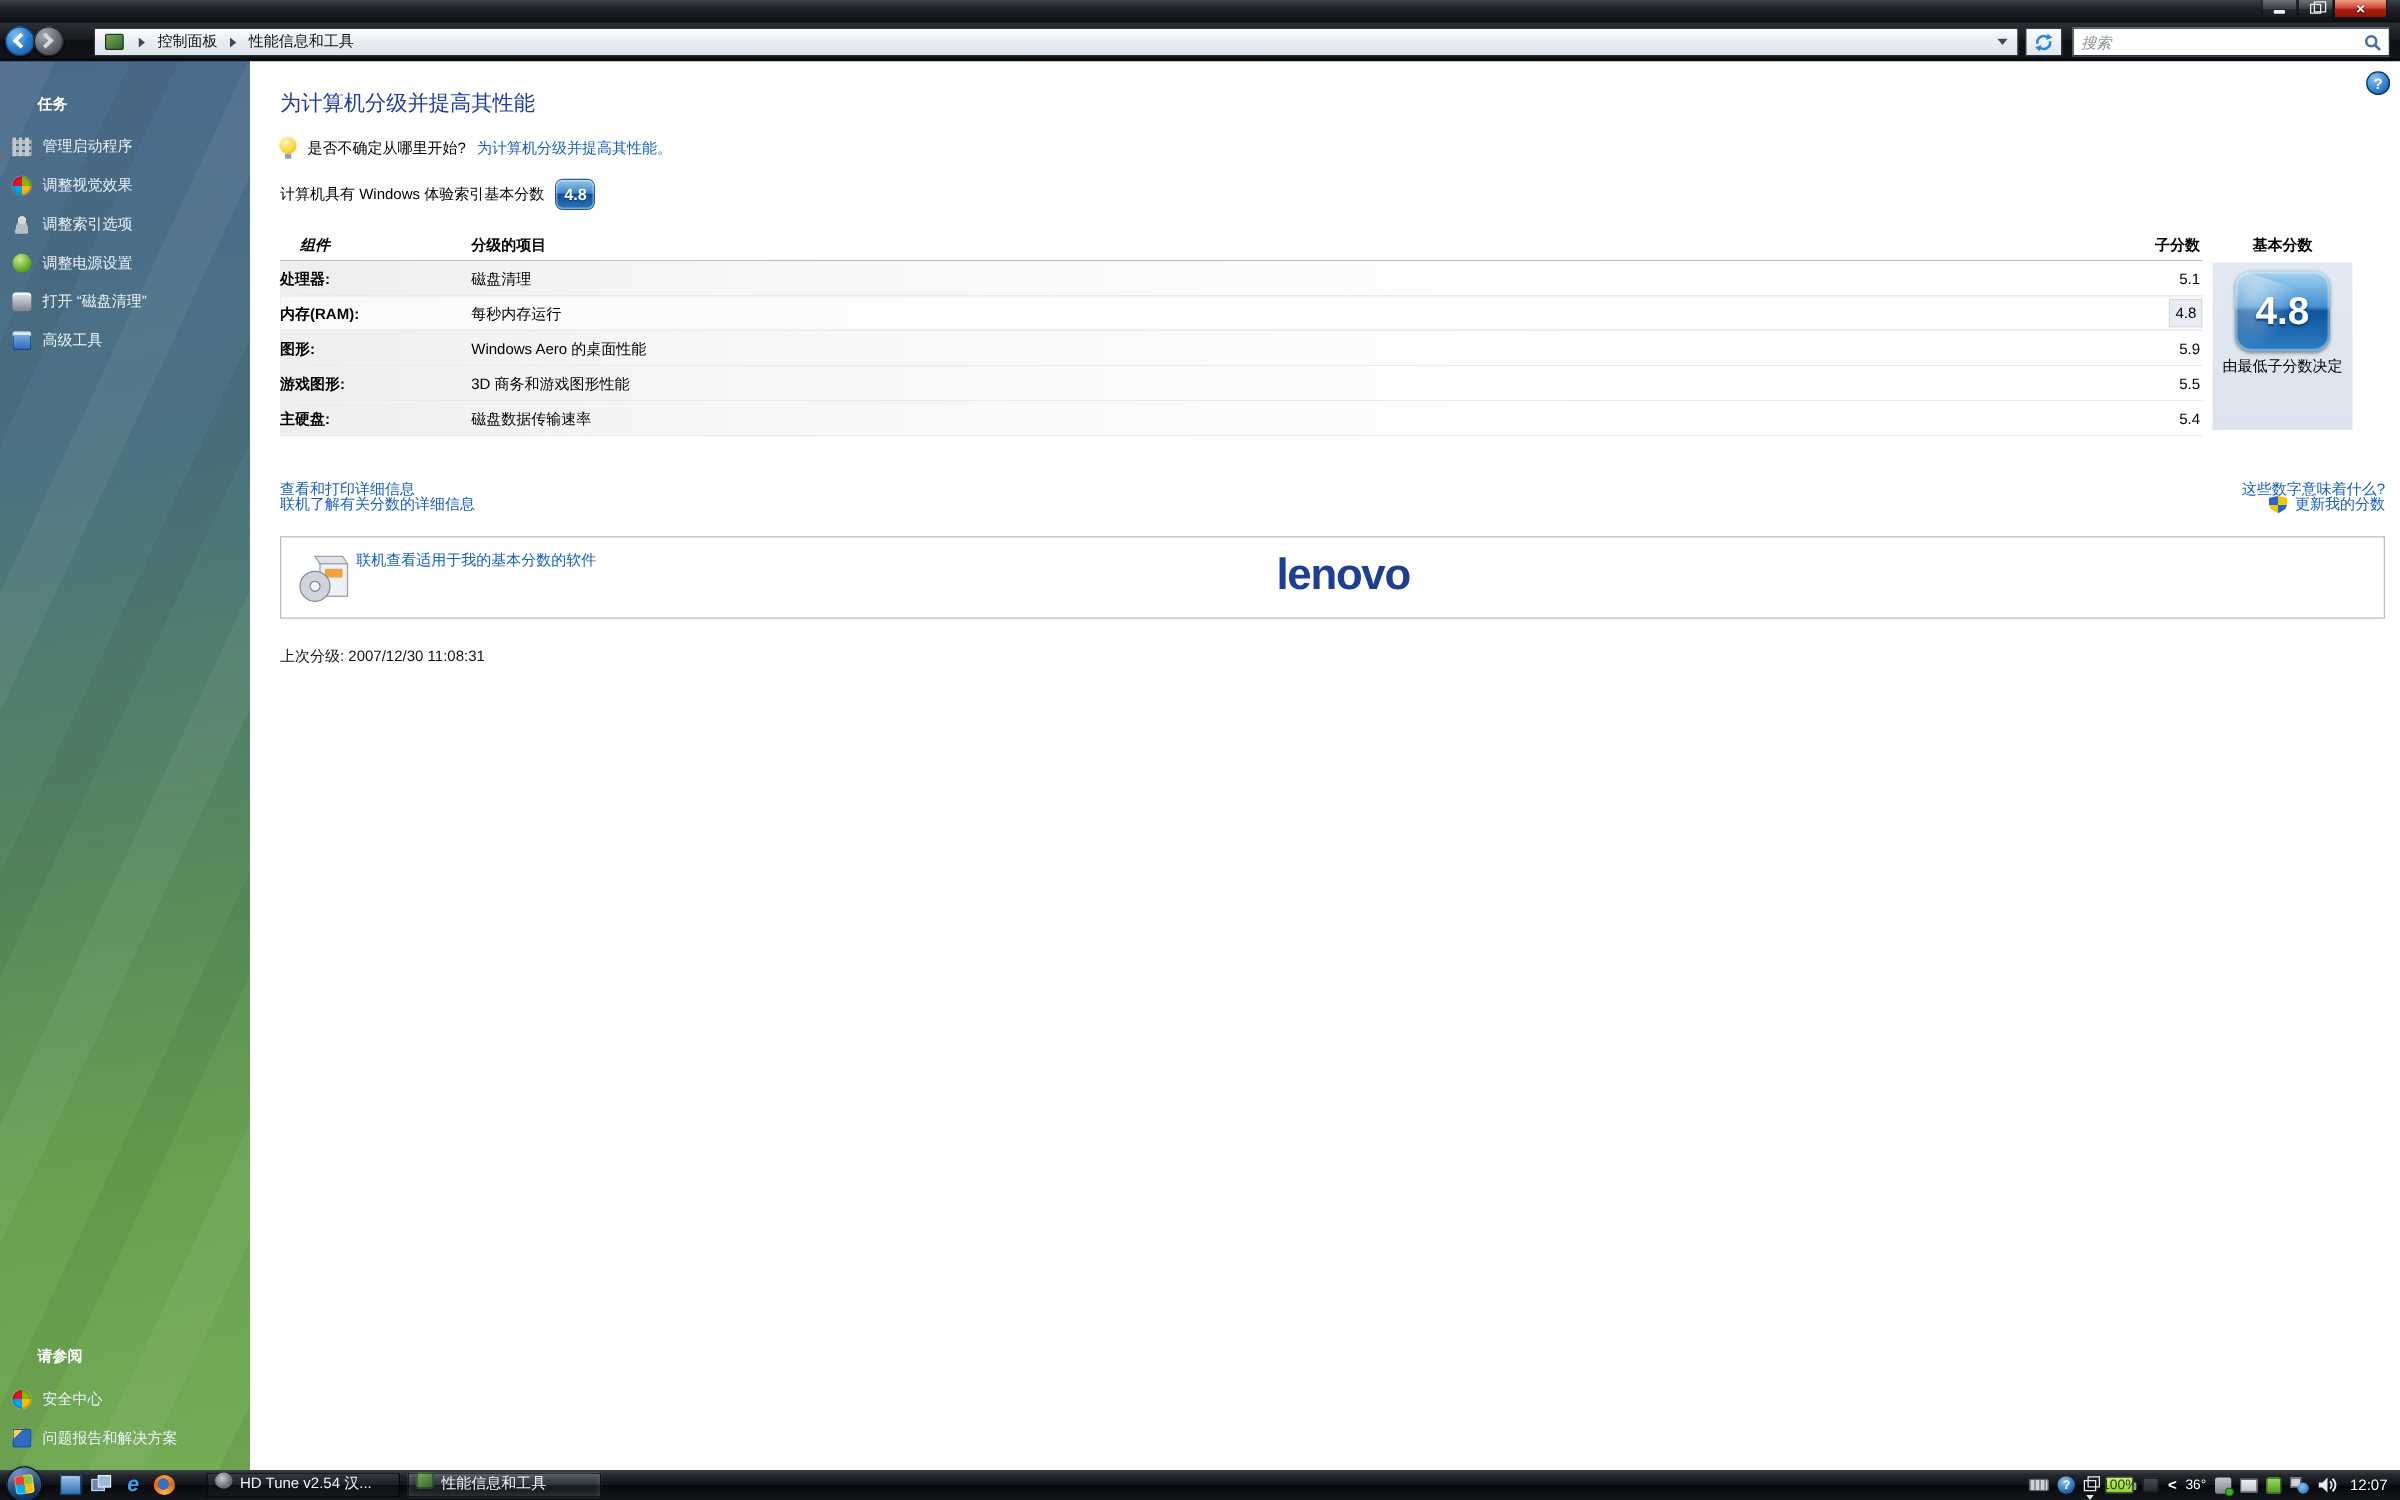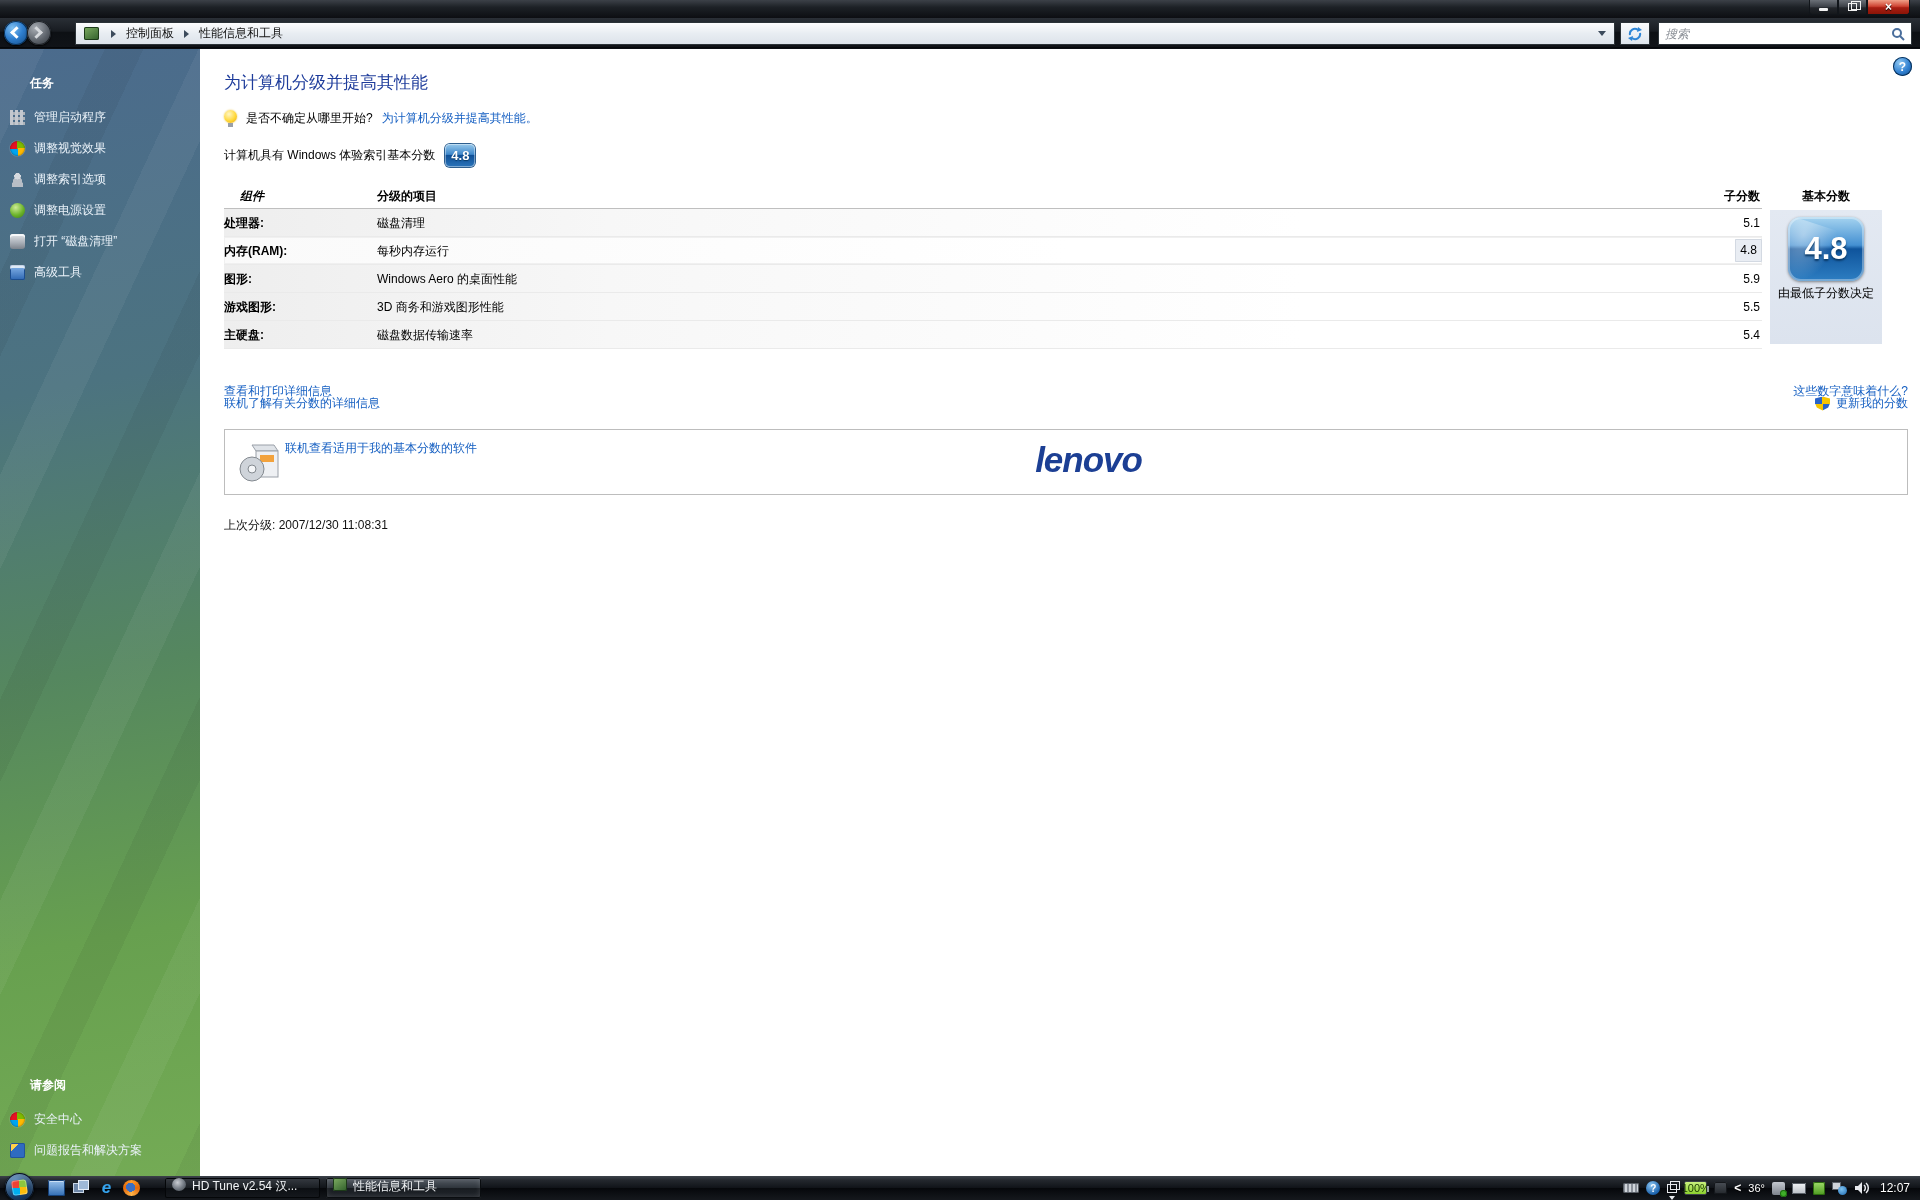--- a/index.html
+++ b/index.html
@@ -108,22 +108,22 @@
   .base-caption { width:100px; margin:0 auto; line-height:15px;font-family:Liberation Serif, serif; }
 
   .row-links-1 { top:315px;margin-top:19px; } .row-links-2 { top:346px; }
   .links-left { position:absolute; left:24px; }
   .links-right { position:absolute; right:12px; display:flex; align-items:center; gap:6px; }
   .sicon.small-shield { width:14px; height:14px; }
 
   .banner { position:absolute; left:24px; top:380px; right:12px; height:66px; border:1px solid #bdbdbd; background:#fff; }
   .banner-icon { position:absolute; left:11px; top:9px; }
   .banner-link { position:absolute; left:60px; top:10px; }
-  .banner-brand { position:absolute; left:50%; top:10px; transform:translateX(-42%); font-size:35px; font-weight:bold; font-style:italic;
-    color:#1c3f94; letter-spacing:-1px;margin-left:14px; }
+  .banner-brand { position:absolute; left:50%; top:10px; transform:translateX(-42%); font-size:35px; font-weight:bold; 
+    color:#1c3f94; letter-spacing:-1px; }
   .last-rated { position:absolute; left:24px; top:468px; color:#111; }
 
   
   .taskbar { position:absolute; left:0; right:0; bottom:0; height:24px;
     background:linear-gradient(180deg,#3d434b 0%,#23272d 18%,#101318 50%,#06080b 52%,#15181d 100%); }
   .start-orb { position:absolute; left:5px; top:-3px; width:29px; height:29px; border-radius:50%;
     background:radial-gradient(circle at 35% 28%, #4f84b8 0%, #173c66 55%, #0a1a30 100%);
     box-shadow:inset 0 0 0 1px #060d18, inset 0 6px 6px rgba(255,255,255,.25), 0 1px 3px #000; }
   .orb-flag { position:absolute; left:7px; top:7px; width:15px; height:15px; transform:rotate(-8deg);
     background:conic-gradient(#8dc63f 0 25%, #fbbc09 0 50%, #00adef 0 75%, #ef4135 0 100%); border-radius:3px;

